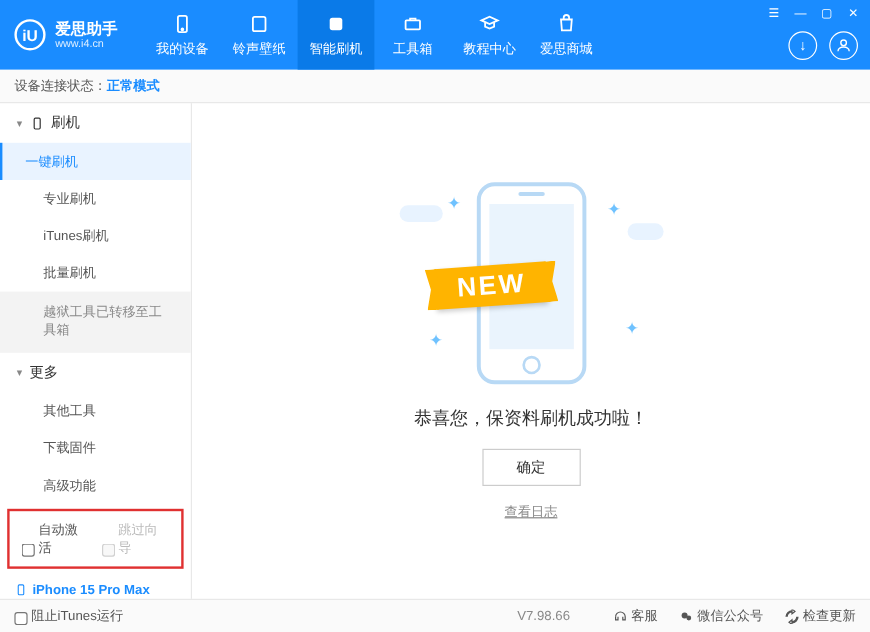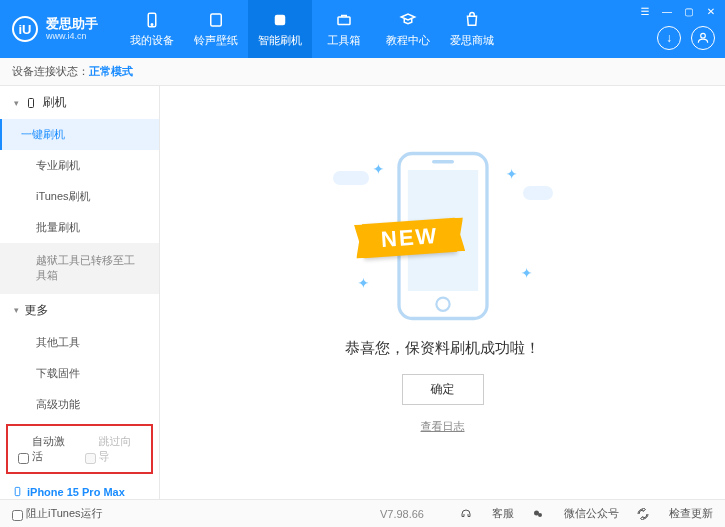--- a/index.html
+++ b/index.html
@@ -45,21 +45,21 @@
 .new-banner::before { left: -8px; clip-path: polygon(0 0, 100% 0, 100% 100%, 0 100%, 40% 50%); }
 .new-banner::after { right: -8px; clip-path: polygon(0 0, 100% 0, 60% 50%, 100% 100%, 0 100%); }
 .sparkle { position: absolute; color: #6fc2ff; font-size: 14px; }
 .cloud { position: absolute; width: 36px; height: 14px; background: #e8f3ff; border-radius: 10px; }
 .success-msg { font-size: 15px; color: #333; margin-top: 18px; }
 .ok-btn { margin-top: 16px; padding: 6px 28px; border: 1px solid #ccc; background: #fff; font-size: 12px; color: #333; cursor: pointer; }
 .log-link { margin-top: 14px; font-size: 11px; color: #888; text-decoration: underline; cursor: pointer; }
 
 .footer { height: 28px; border-top: 1px solid #e8e8e8; display: flex; align-items: center; padding: 0 12px; font-size: 11px; color: #555; background: #fafafa; }
 .footer .cb { margin-right: auto; }
-.footer-item { margin-left: 18px; cursor: pointer; display: flex; align-items: center; gap: 20px; }
+.footer-item { margin-left: 18px; cursor: pointer; display: flex; align-items: center; gap: 3px; }
 .version { color: #888; margin-right: 18px; }
 </style>
 </head>
 <body>
 
 <div class="header">
   <div class="logo-area">
     <div class="logo-circle">iU</div>
     <div>
       <div class="logo-text">爱思助手</div>

